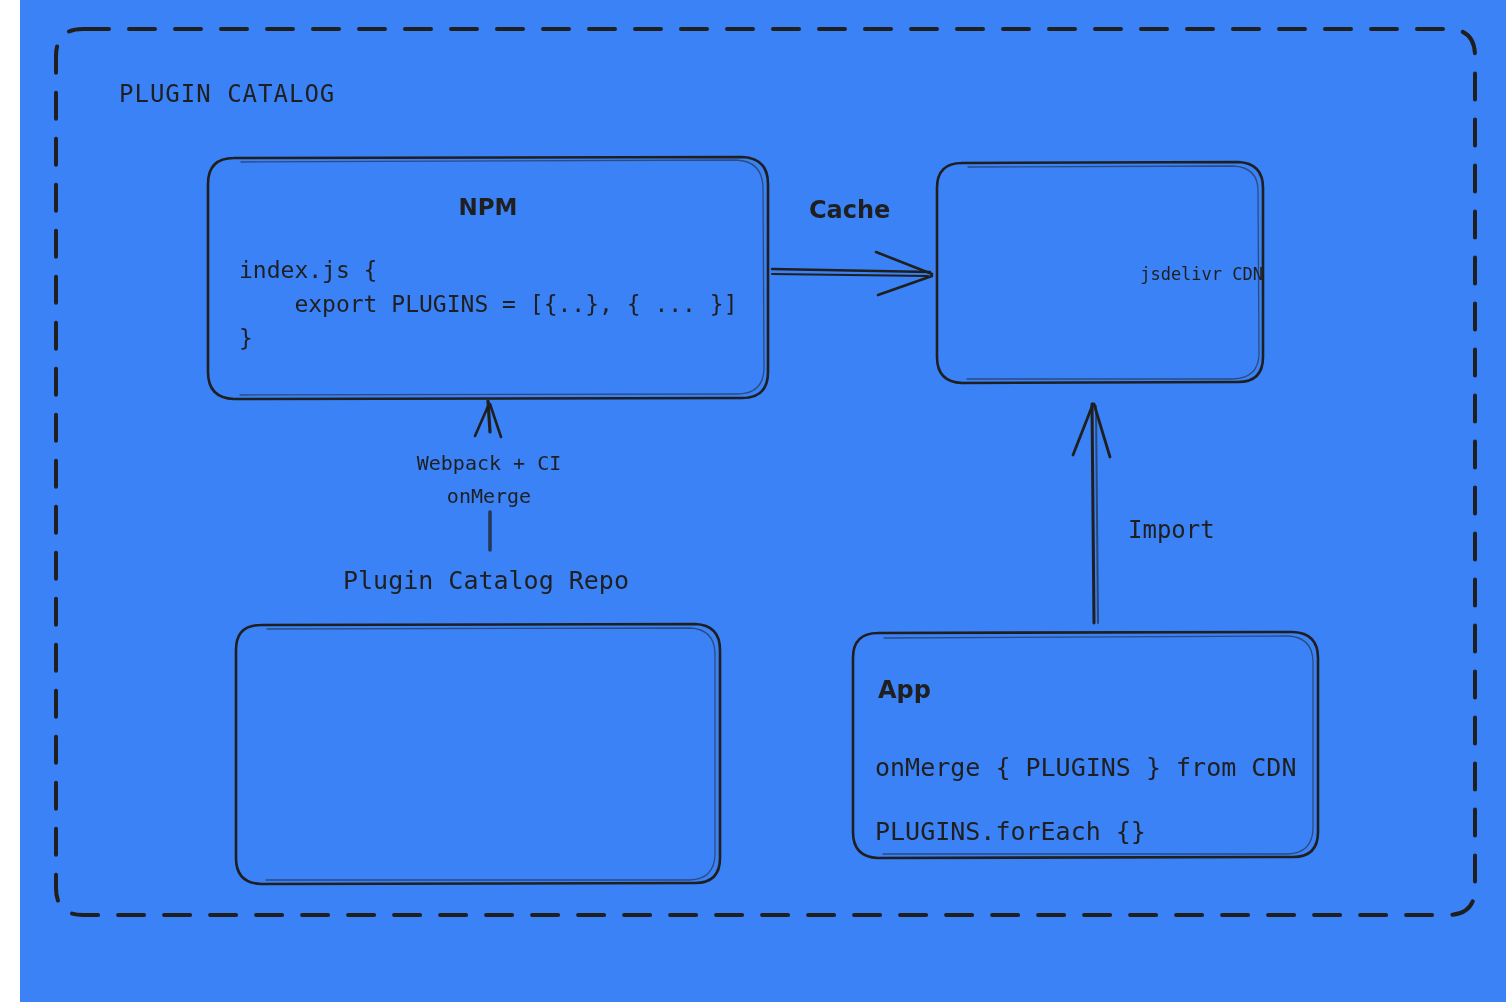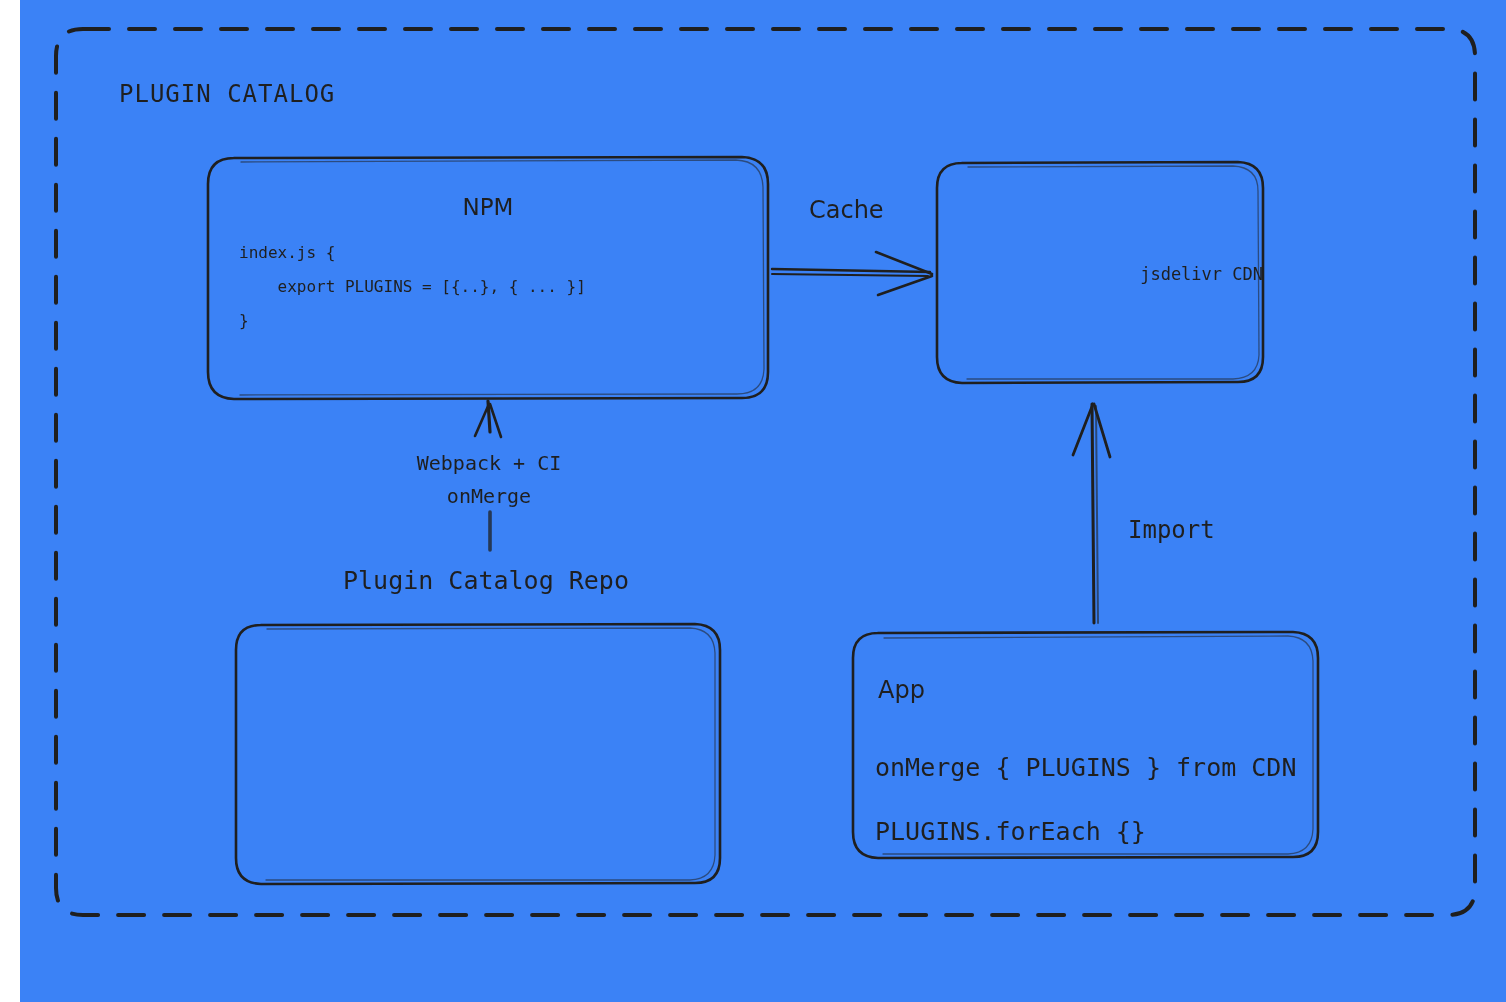--- a/index.html
+++ b/index.html
@@ -28,38 +28,39 @@
     position: absolute;
     color: #1f1f1f;
     white-space: pre;
     line-height: 1.0;
   }
   .mono {
     font-family: "DejaVu Sans Mono", "Liberation Mono", monospace;
   }
   .sans {
     font-family: "DejaVu Sans", "Liberation Sans", sans-serif;
+    font-weight: bold;
   }
   #group-title {
     left: 99px;
     top: 82px;
     font-size: 24px;
     letter-spacing: 1px;
   }
   #npm-title {
     left: 188px;
     top: 196px;
     width: 560px;
     text-align: center;
     font-size: 23px;
   }
   #npm-code {
     left: 219px;
-    top: 236px;
-    font-size: 16px;
+    top: 253px;
+    font-size: 23px;
     line-height: 34px;
   }
   #cdn-title {
     left: 917px;
     top: 266px;
     width: 326px;
     text-align: right;
     font-size: 17px;
   }
   #cache-label {

